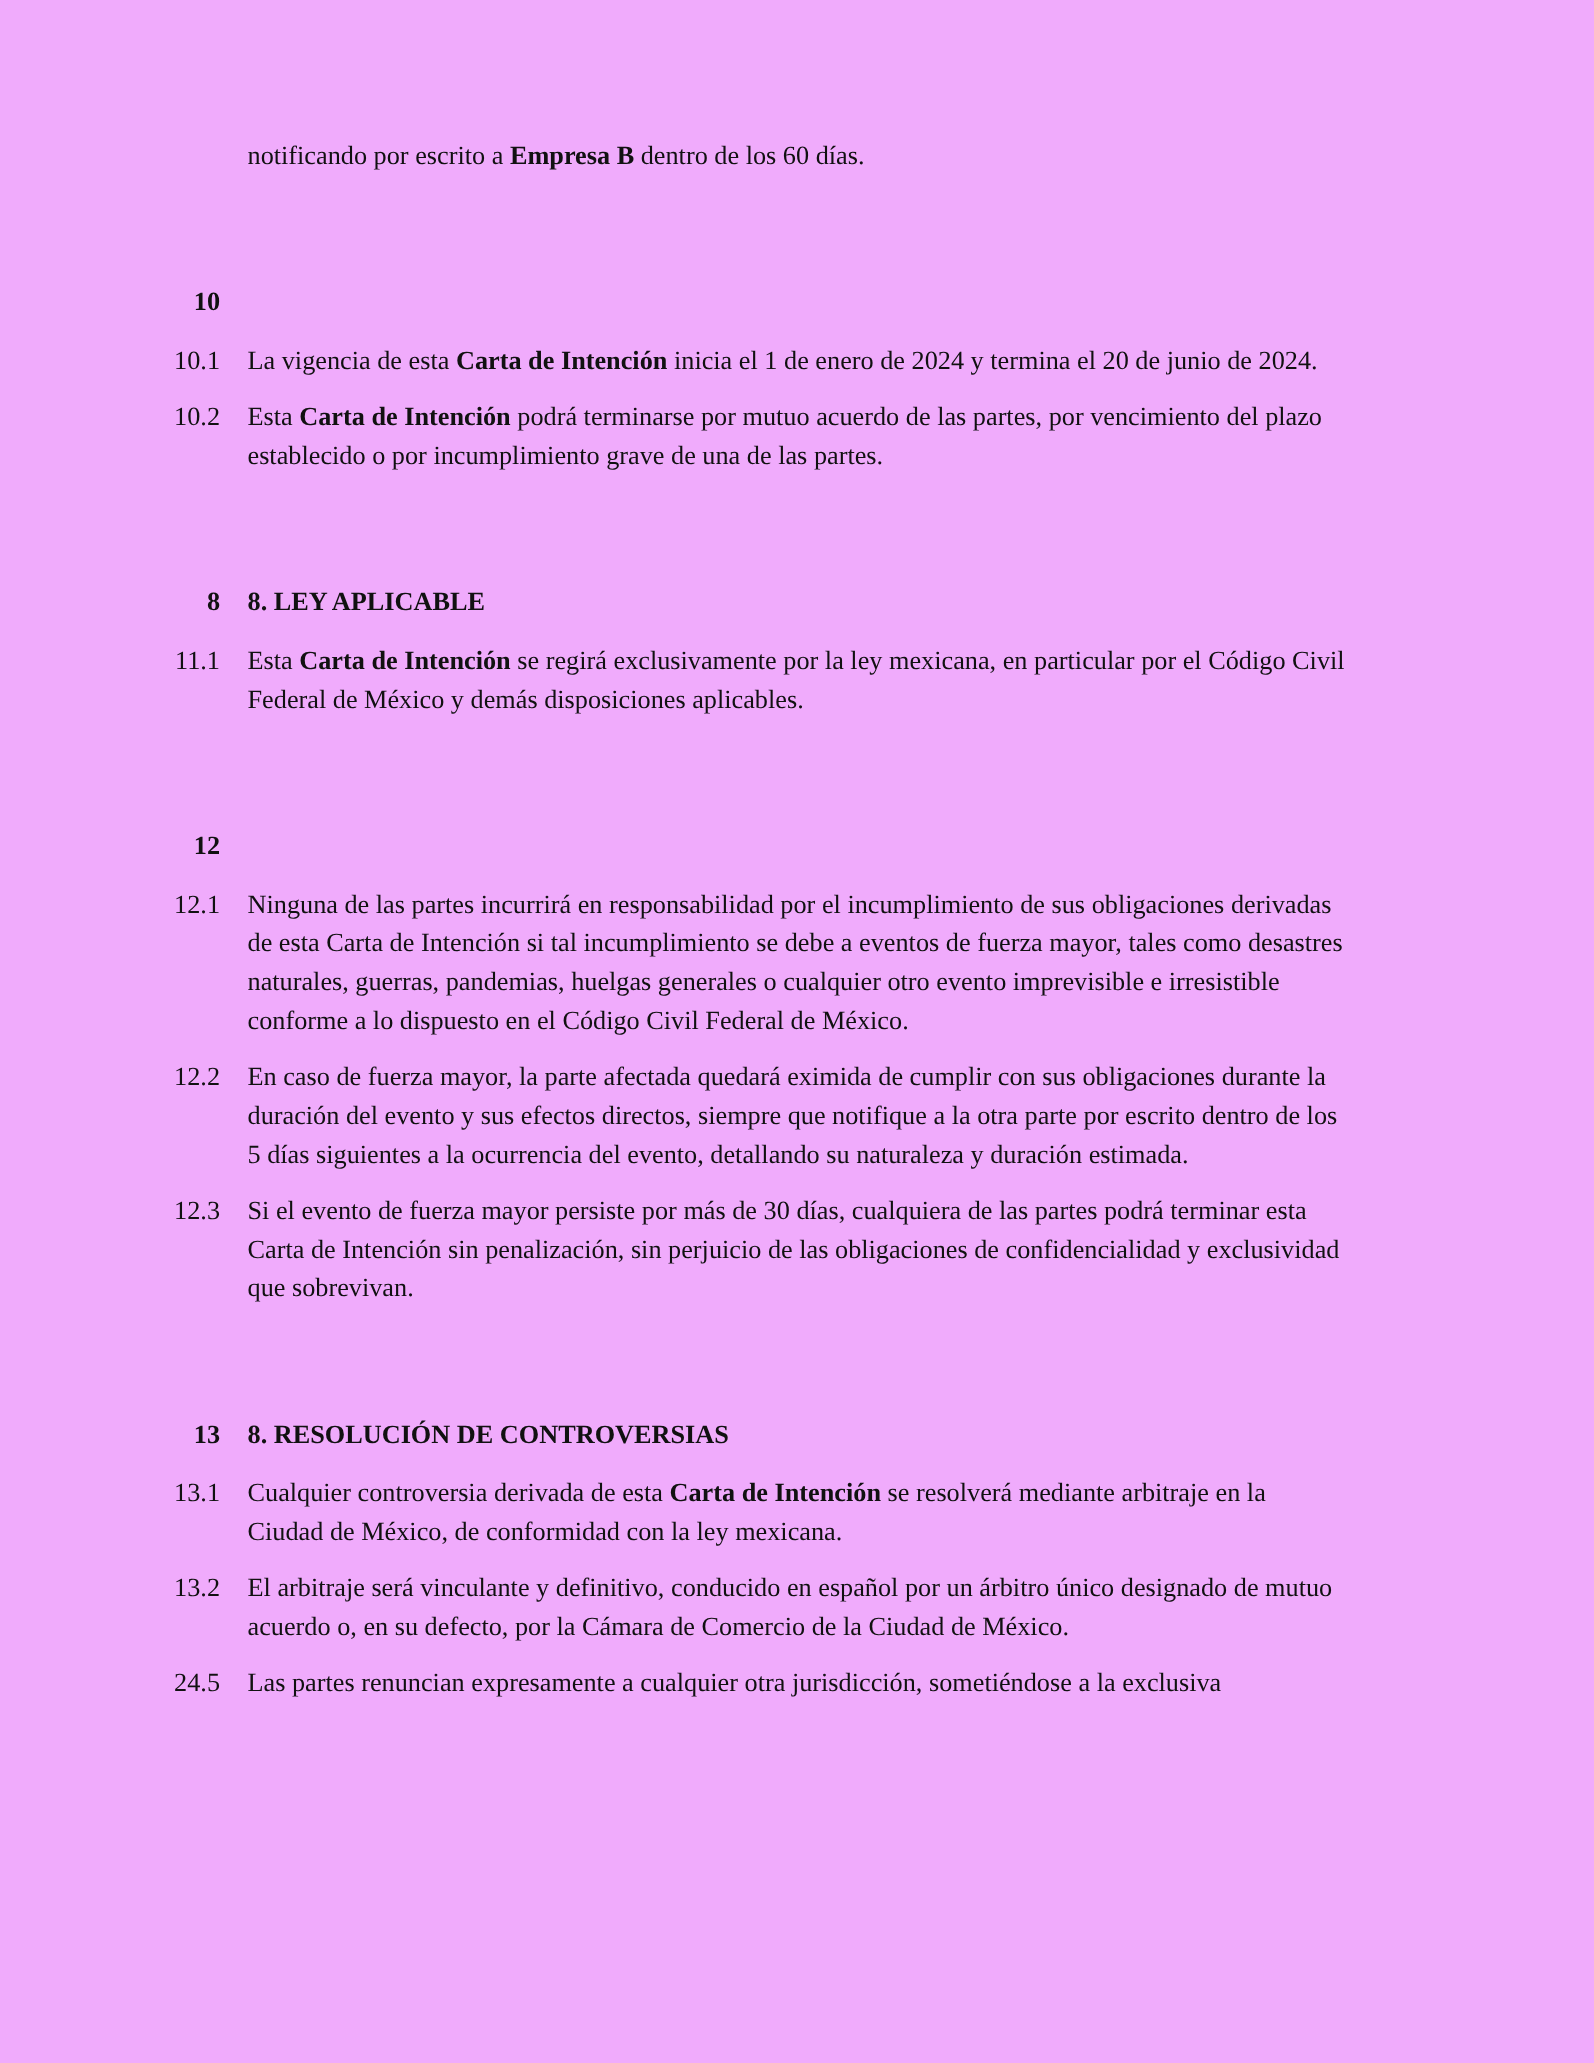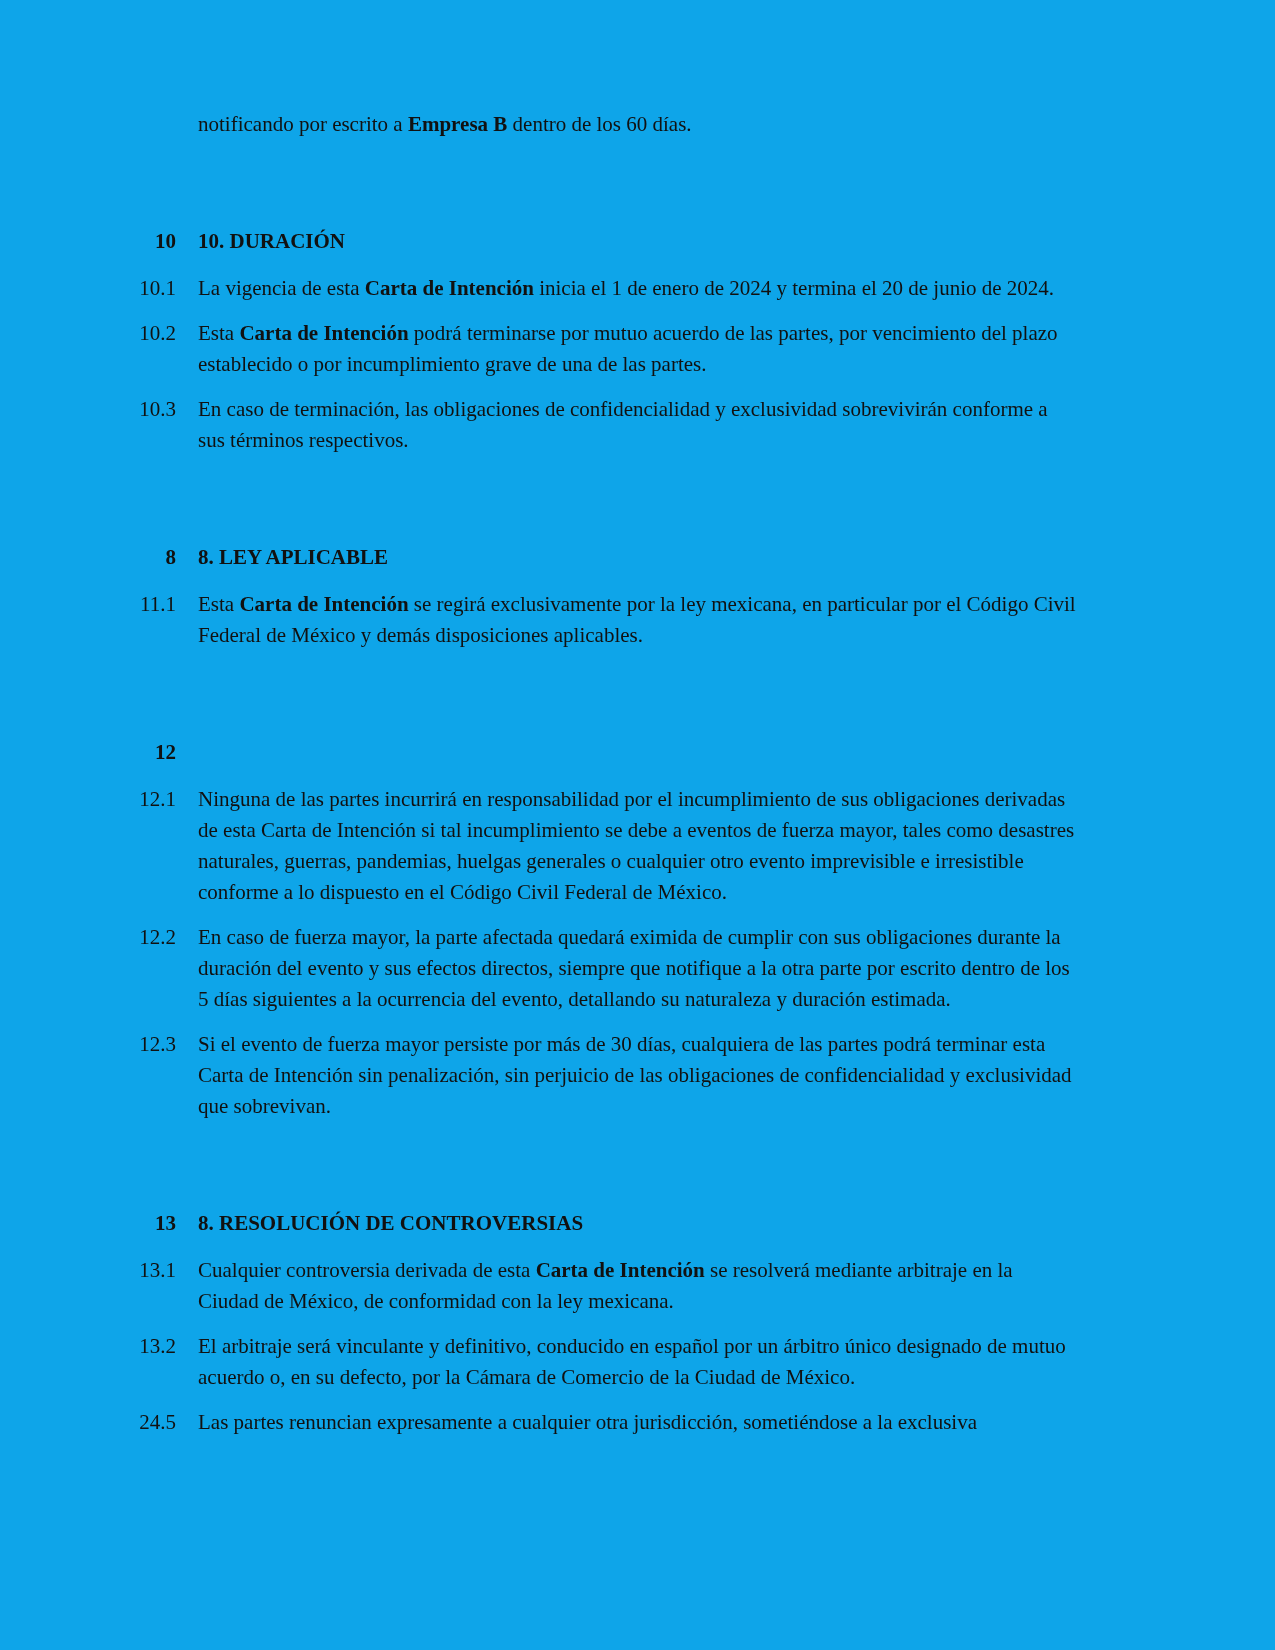--- a/index.html
+++ b/index.html
@@ -15,21 +15,21 @@
     font-size: 21px;
     line-height: 31px;
     -webkit-font-smoothing: antialiased;
   }
   .page {
     box-sizing: border-box;
     width: 1275px;
     height: 1650px;
     padding-top: 109px;
     overflow: hidden;
-    background: #0ea5e9;
+    background: #f0abfc;
   }
   .row {
     display: flex;
     align-items: flex-start;
     margin: 0 0 14px 0;
   }
   .num {
     flex: 0 0 176px;
     text-align: right;
     white-space: nowrap;
@@ -51,37 +51,32 @@
 
 <div class="page">
 
   <div class="row clause intro">
     <div class="num"></div>
     <div class="txt"><span>notificando por escrito a </span><b>Empresa B</b><span> dentro de los 60 días.</span></div>
   </div>
 
   <div class="row heading">
     <div class="num">10</div>
-    <div class="txt">10. DURACIÓN</div>
   </div>
 
   <div class="row clause">
     <div class="num">10.1</div>
     <div class="txt"><span>La vigencia de esta </span><b>Carta de Intención</b><span> inicia el 1 de enero de 2024 y termina el 20 de junio de 2024.</span></div>
   </div>
 
   <div class="row clause">
     <div class="num">10.2</div>
     <div class="txt"><span>Esta </span><b>Carta de Intención</b><span> podrá terminarse por mutuo acuerdo de las partes, por vencimiento del plazo establecido o por incumplimiento grave de una de las partes.</span></div>
   </div>
 
-  <div class="row clause">
-    <div class="num">10.3</div>
-    <div class="txt"><span>En caso de terminación, las obligaciones de confidencialidad y exclusividad sobrevivirán conforme a sus términos respectivos.</span></div>
-  </div>
 
   <div class="row heading">
     <div class="num">8</div>
     <div class="txt">8. LEY APLICABLE</div>
   </div>
 
   <div class="row clause">
     <div class="num">11.1</div>
     <div class="txt"><span>Esta </span><b>Carta de Intención</b><span> se regirá exclusivamente por la ley mexicana, en particular por el Código Civil Federal de México y demás disposiciones aplicables.</span></div>
   </div>

